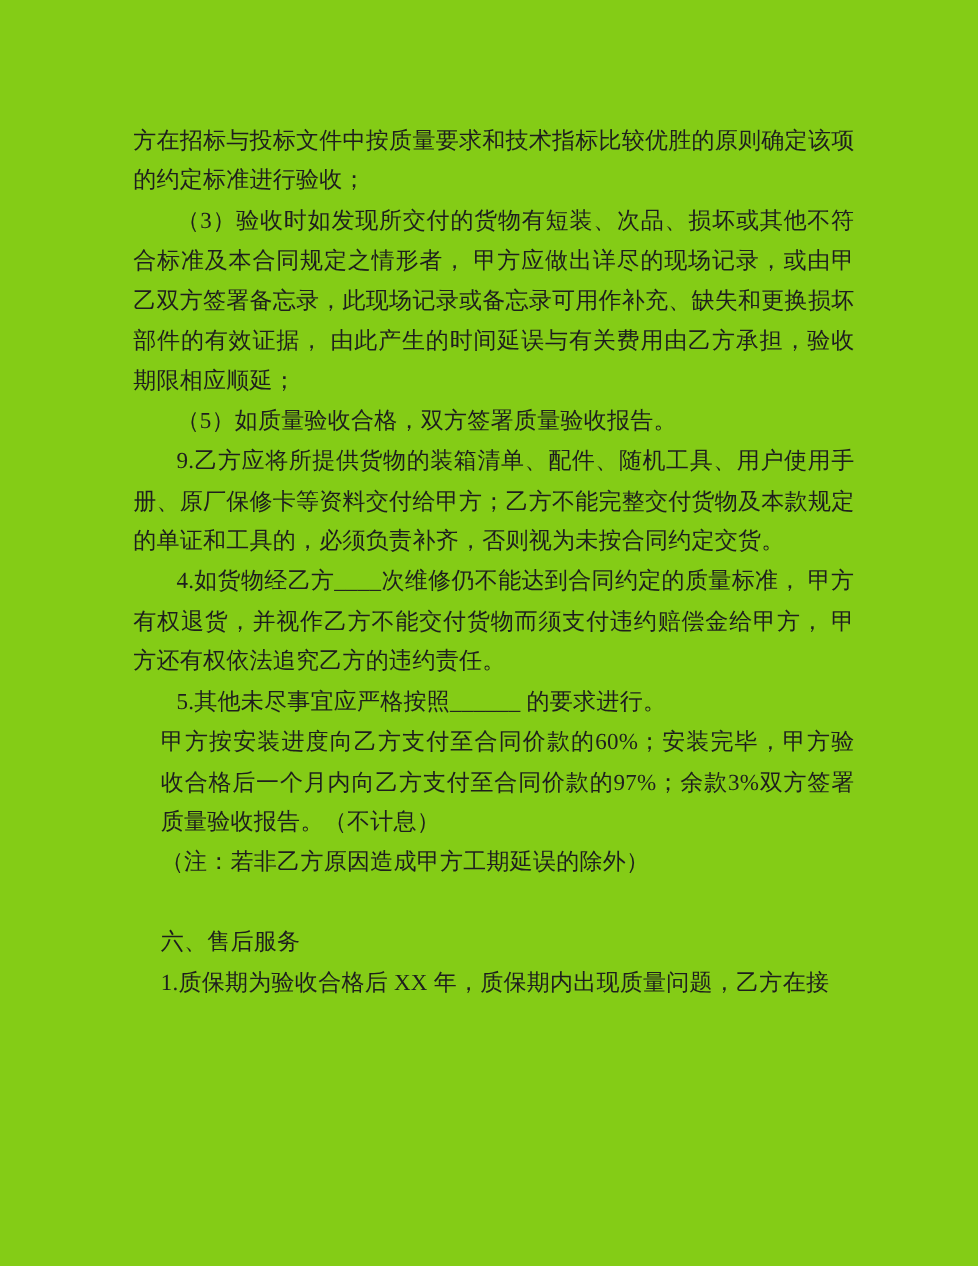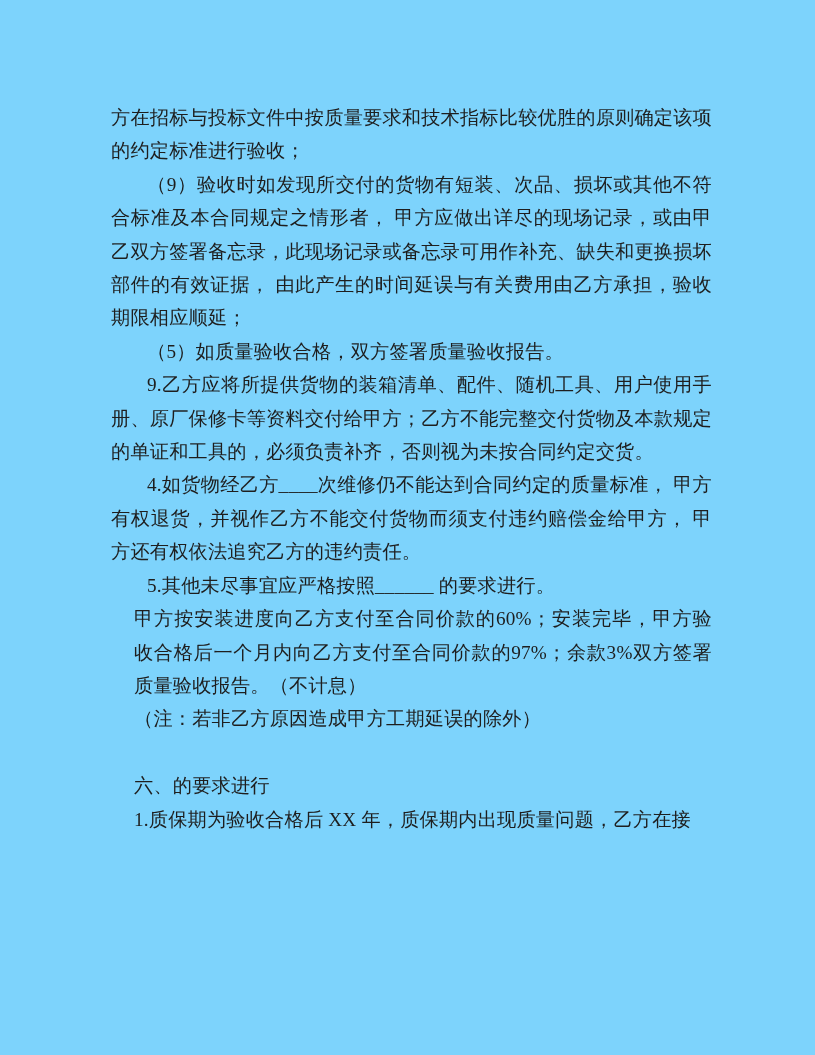--- a/index.html
+++ b/index.html
@@ -7,21 +7,21 @@
     padding: 0;
     width: 815px;
     height: 1055px;
     background: #ffffff;
     overflow: hidden;
   }
   .page {
     position: relative;
     width: 815px;
     height: 1055px;
-    background: #7dd3fc;
+    background: #84cc16;
     font-family: "Liberation Serif", "DejaVu Serif", serif;
     color: #1e1e1e;
   }
   .text-block {
     position: absolute;
     left: 111px;
     top: 101px;
     width: 601px;
     font-size: 19.2px;
     line-height: 33.4px;
@@ -44,34 +44,34 @@
   }
 </style>
 </head>
 <body>
 
 <div class="page">
   <div class="text-block">
 
     <p class="para">方在招标与投标文件中按质量要求和技术指标比较优胜的原则确定该项的约定标准进行验收；</p>
 
-    <p class="para indent">（9）验收时如发现所交付的货物有短装、次品、损坏或其他不符合标准及本合同规定之情形者， 甲方应做出详尽的现场记录，或由甲乙双方签署备忘录，此现场记录或备忘录可用作补充、缺失和更换损坏部件的有效证据， 由此产生的时间延误与有关费用由乙方承担，验收期限相应顺延；</p>
+    <p class="para indent">（3）验收时如发现所交付的货物有短装、次品、损坏或其他不符合标准及本合同规定之情形者， 甲方应做出详尽的现场记录，或由甲乙双方签署备忘录，此现场记录或备忘录可用作补充、缺失和更换损坏部件的有效证据， 由此产生的时间延误与有关费用由乙方承担，验收期限相应顺延；</p>
 
     <p class="para indent">（5）如质量验收合格，双方签署质量验收报告。</p>
 
     <p class="para indent">9.乙方应将所提供货物的装箱清单、配件、随机工具、用户使用手册、原厂保修卡等资料交付给甲方；乙方不能完整交付货物及本款规定的单证和工具的，必须负责补齐，否则视为未按合同约定交货。</p>
 
     <p class="para indent">4.如货物经乙方____次维修仍不能达到合同约定的质量标准， 甲方有权退货，并视作乙方不能交付货物而须支付违约赔偿金给甲方， 甲方还有权依法追究乙方的违约责任。</p>
 
     <p class="para indent">5.其他未尽事宜应严格按照______ 的要求进行。</p>
 
     <div class="sub-block">
       <p class="para">甲方按安装进度向乙方支付至合同价款的60%；安装完毕，甲方验收合格后一个月内向乙方支付至合同价款的97%；余款3%双方签署质量验收报告。（不计息）</p>
       <p class="para">（注：若非乙方原因造成甲方工期延误的除外）</p>
     </div>
 
     <div class="sub-block gap-above">
-      <p class="para">六、的要求进行</p>
+      <p class="para">六、售后服务</p>
       <p class="para">1.质保期为验收合格后 XX 年，质保期内出现质量问题，乙方在接</p>
     </div>
 
   </div>
 </div>
 
 </body></html>

